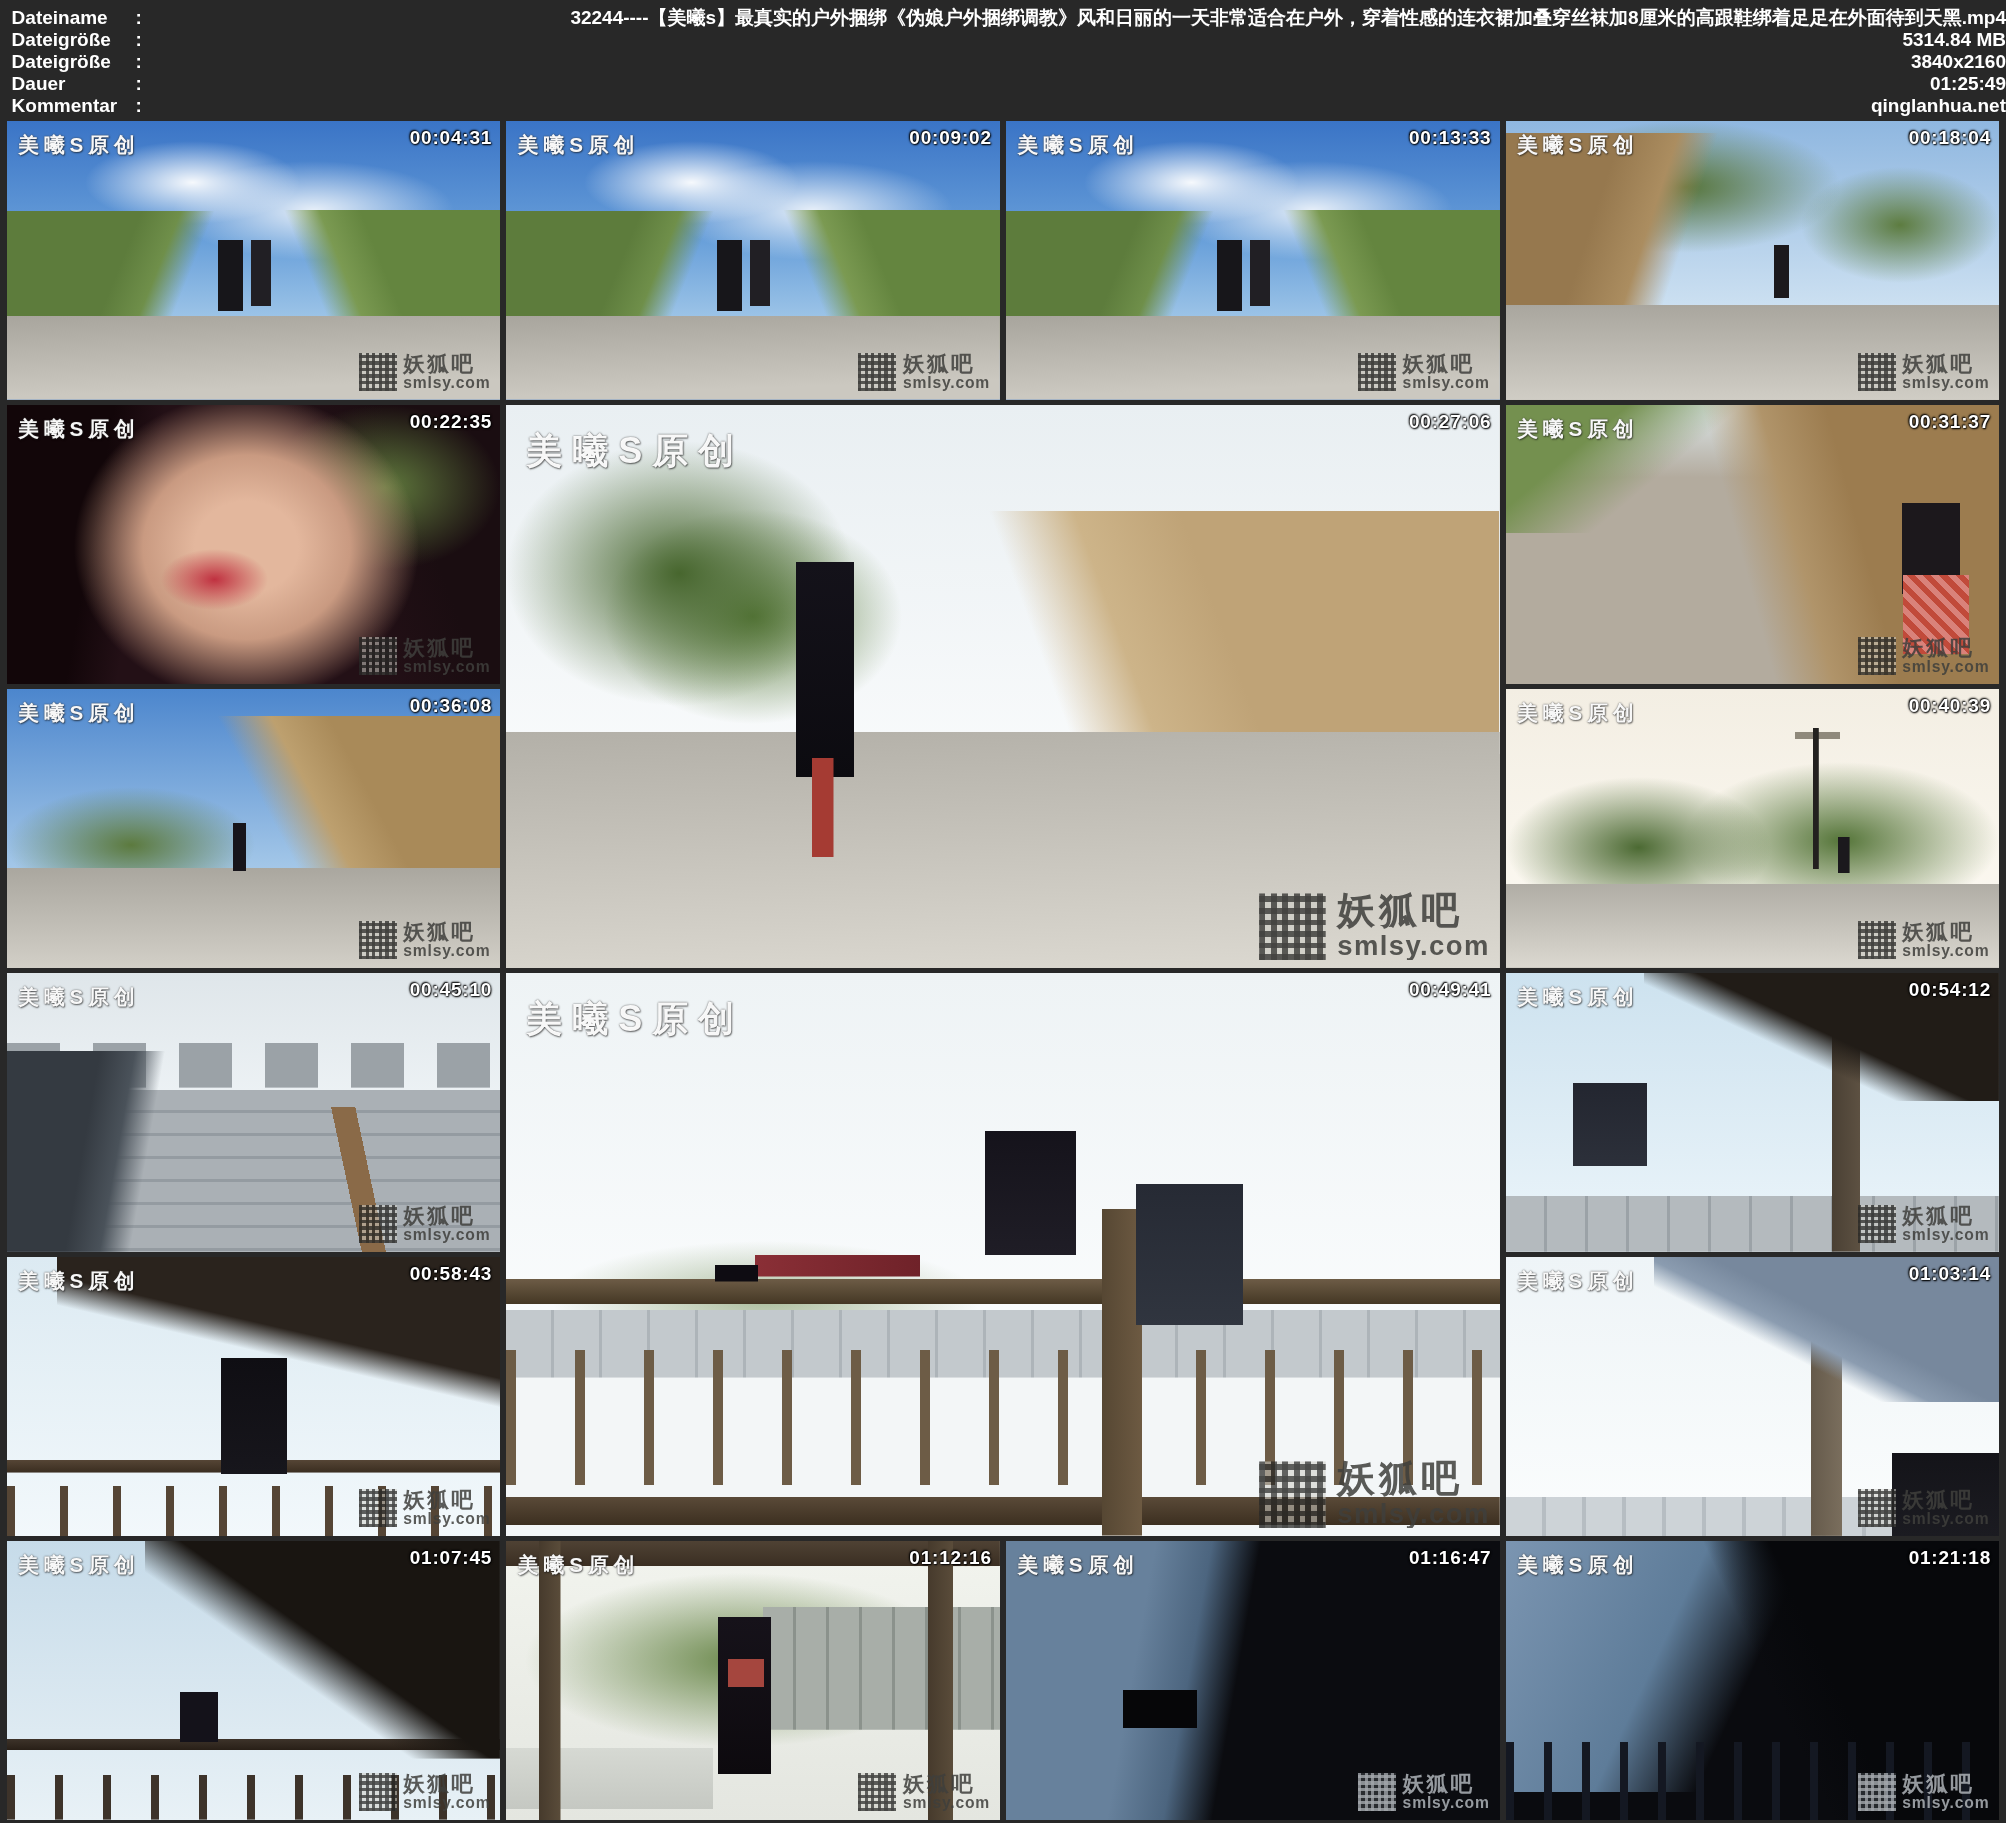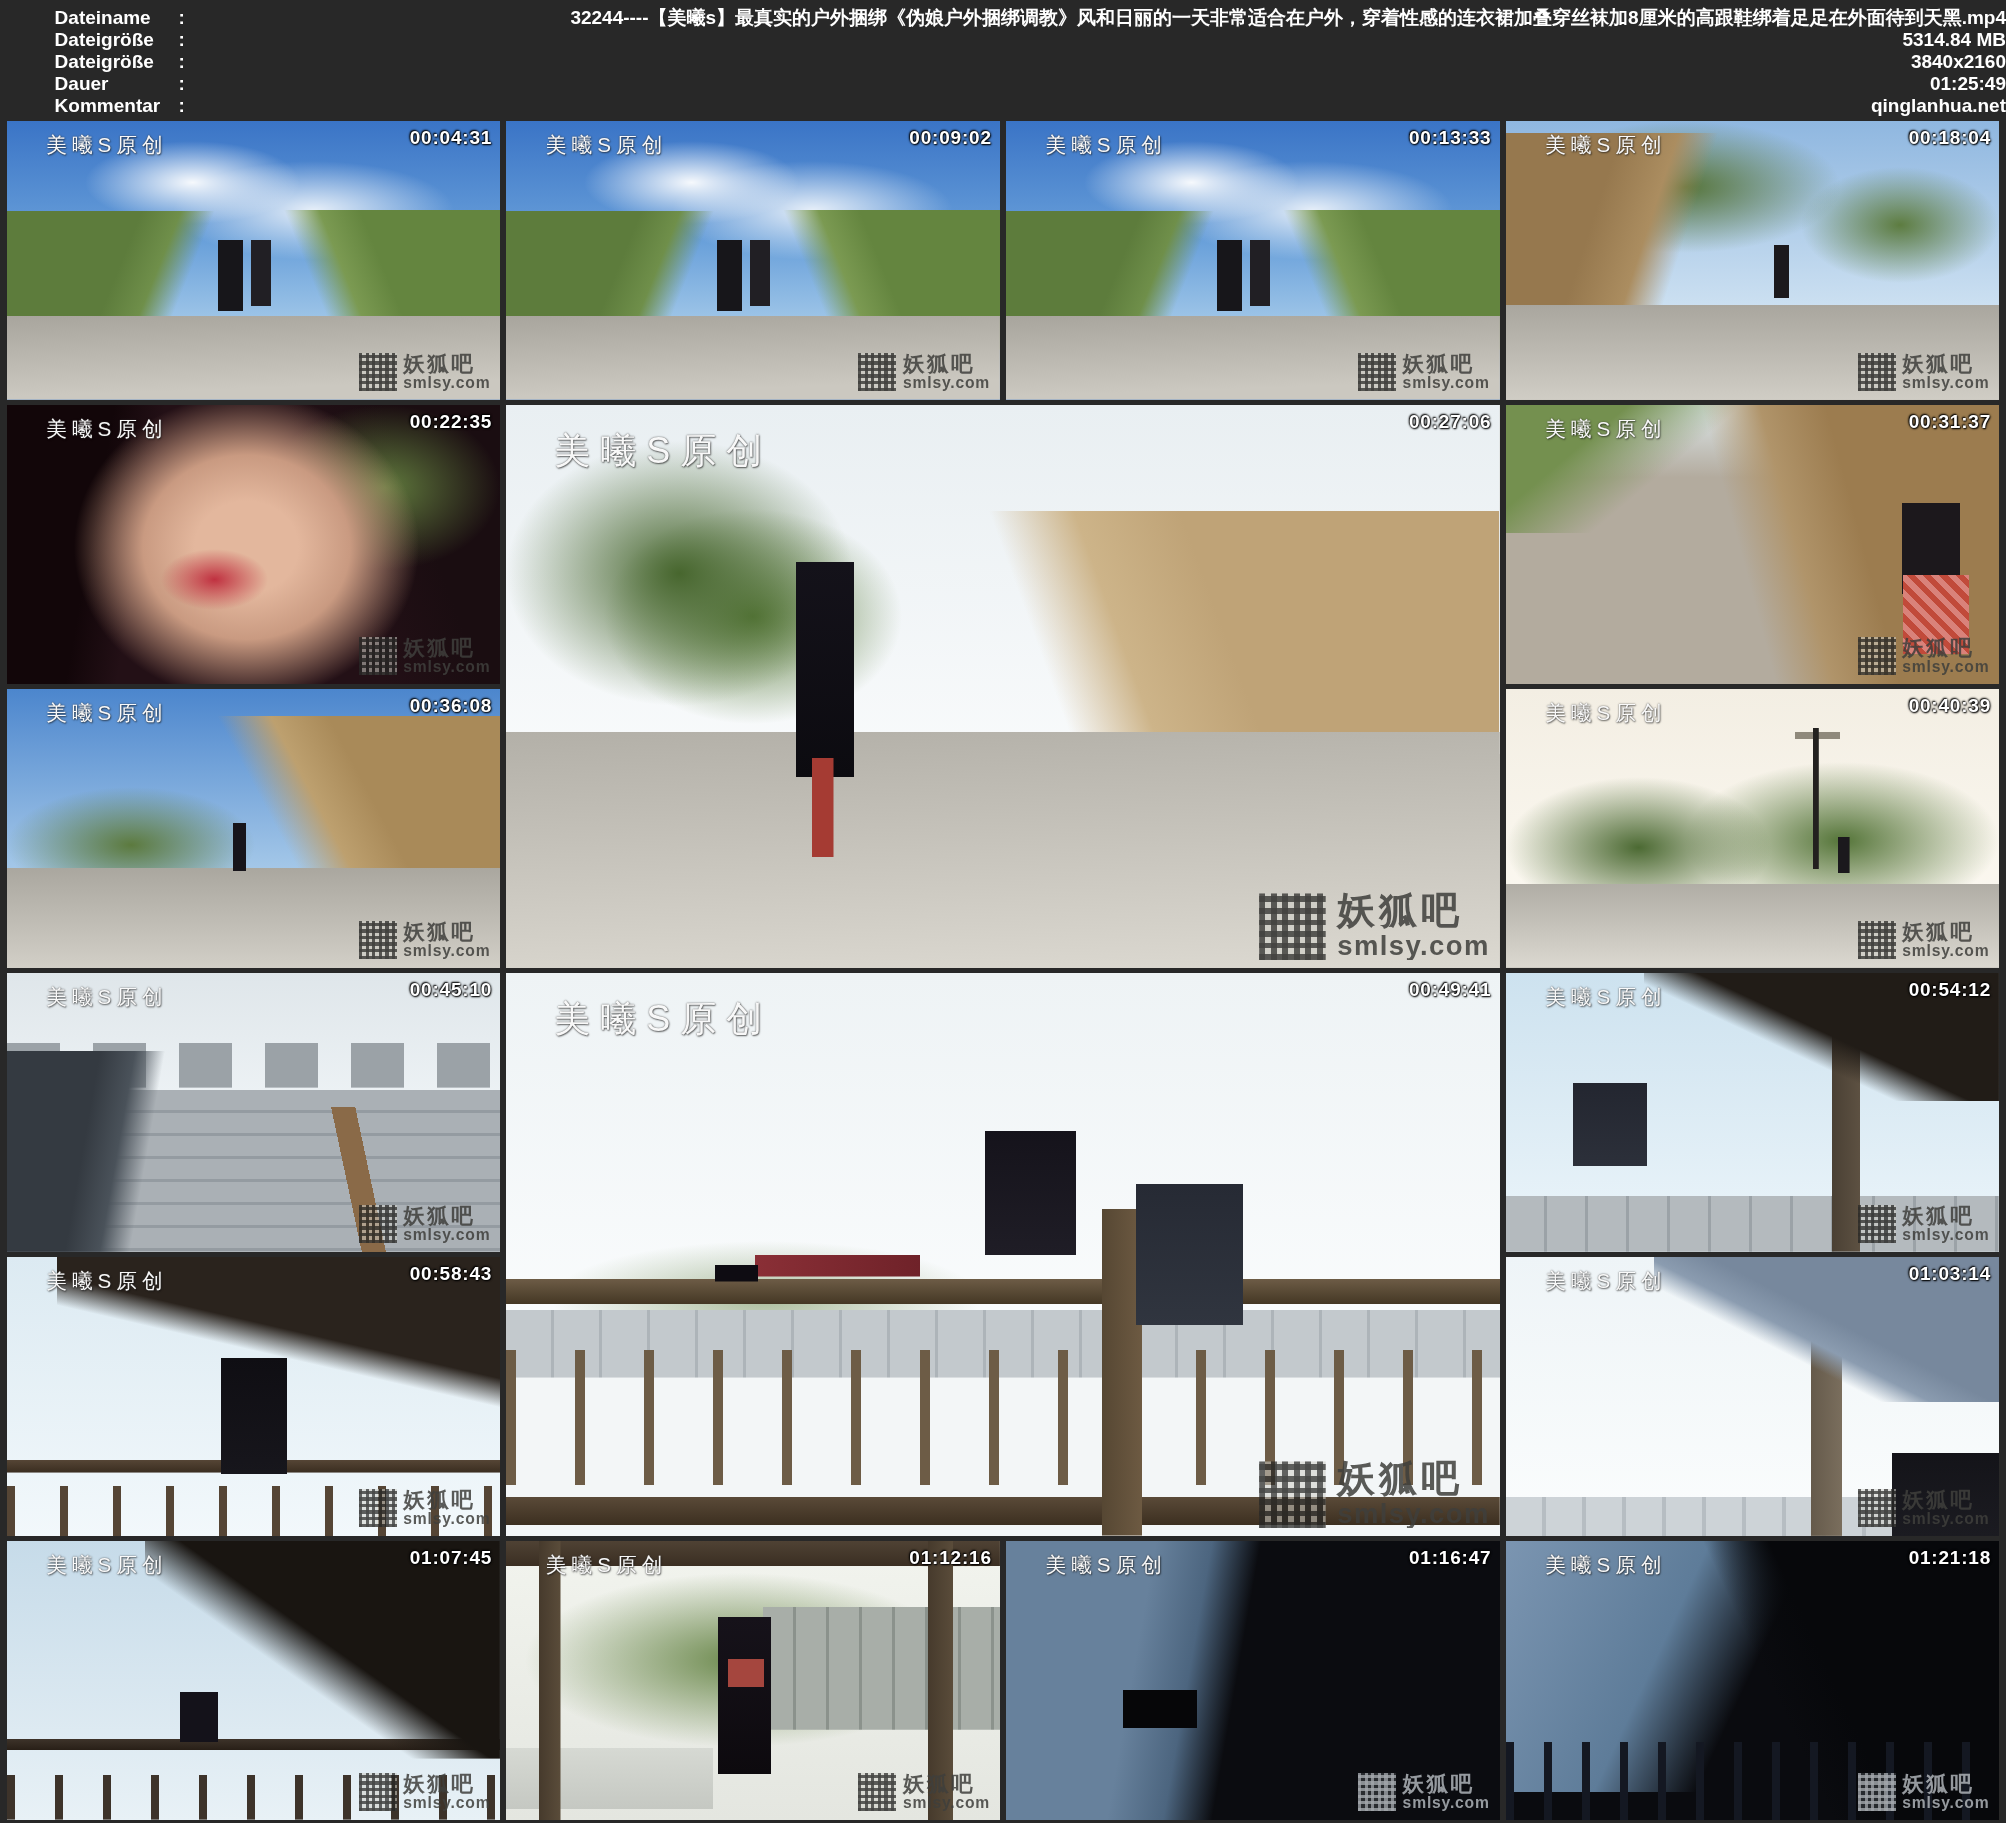--- a/index.html
+++ b/index.html
@@ -5,43 +5,42 @@
   html,body{margin:0;padding:0;}
   body{
     width:2006px;height:1823px;overflow:hidden;
     background:#282828;
     font-family:"Liberation Sans",sans-serif;
     -webkit-font-smoothing:antialiased;
   }
   
   .header{height:121px;padding:6.6px 0 0 11.6px;box-sizing:border-box;}
   .mrow{display:flex;height:22px;line-height:22px;color:#fff;font-size:19px;font-weight:bold;white-space:nowrap;}
-  .mlabel{width:124px;flex:none;margin-left:43px;}
+  .mlabel{width:124px;flex:none;}
   .mcolon{width:25px;flex:none;}
   .mvalue{flex:1;overflow:hidden;text-align:right;}
   
   .grid{
     margin:0 6.6px;
     display:grid;
     grid-template-columns:repeat(4,1fr);
     grid-template-rows:repeat(6,279px);
     gap:5px 5.8px;
   }
   .cell{position:relative;overflow:hidden;background:#888;}
   
   .ts{
     position:absolute;top:5.8px;right:8.3px;
     color:#fff;font-size:19px;font-weight:bold;letter-spacing:0.8px;
     text-shadow:0 0 2.5px #000,0.8px 0.8px 1.7px #000,-0.8px -0.8px 1.7px #000;
   }
   .brand-wm{
     position:absolute;top:10px;left:11.6px;
-    color:rgba(255,255,255,.96);font-size:20.7px;font-weight:normal;letter-spacing:5px;
+    color:rgba(255,255,255,.96);font-size:20.7px;font-weight:bold;letter-spacing:5px;
     text-shadow:0 0 1.7px rgba(60,60,60,.9),0.8px 0.8px 1.7px rgba(0,0,0,.55);
-    margin-left:28px;
   }
   .big .brand-wm{font-size:36px;letter-spacing:10px;top:21.5px;left:20px;}
   .qr-wm{
     position:absolute;bottom:8.3px;right:10px;
     display:flex;align-items:center;gap:6.6px;color:#3f3f3c;opacity:.85;
   }
   .big .qr-wm{transform:scale(1.75);transform-origin:bottom right;}
   .qr-icon{
     width:38px;height:38px;flex:none;display:block;
     background:

